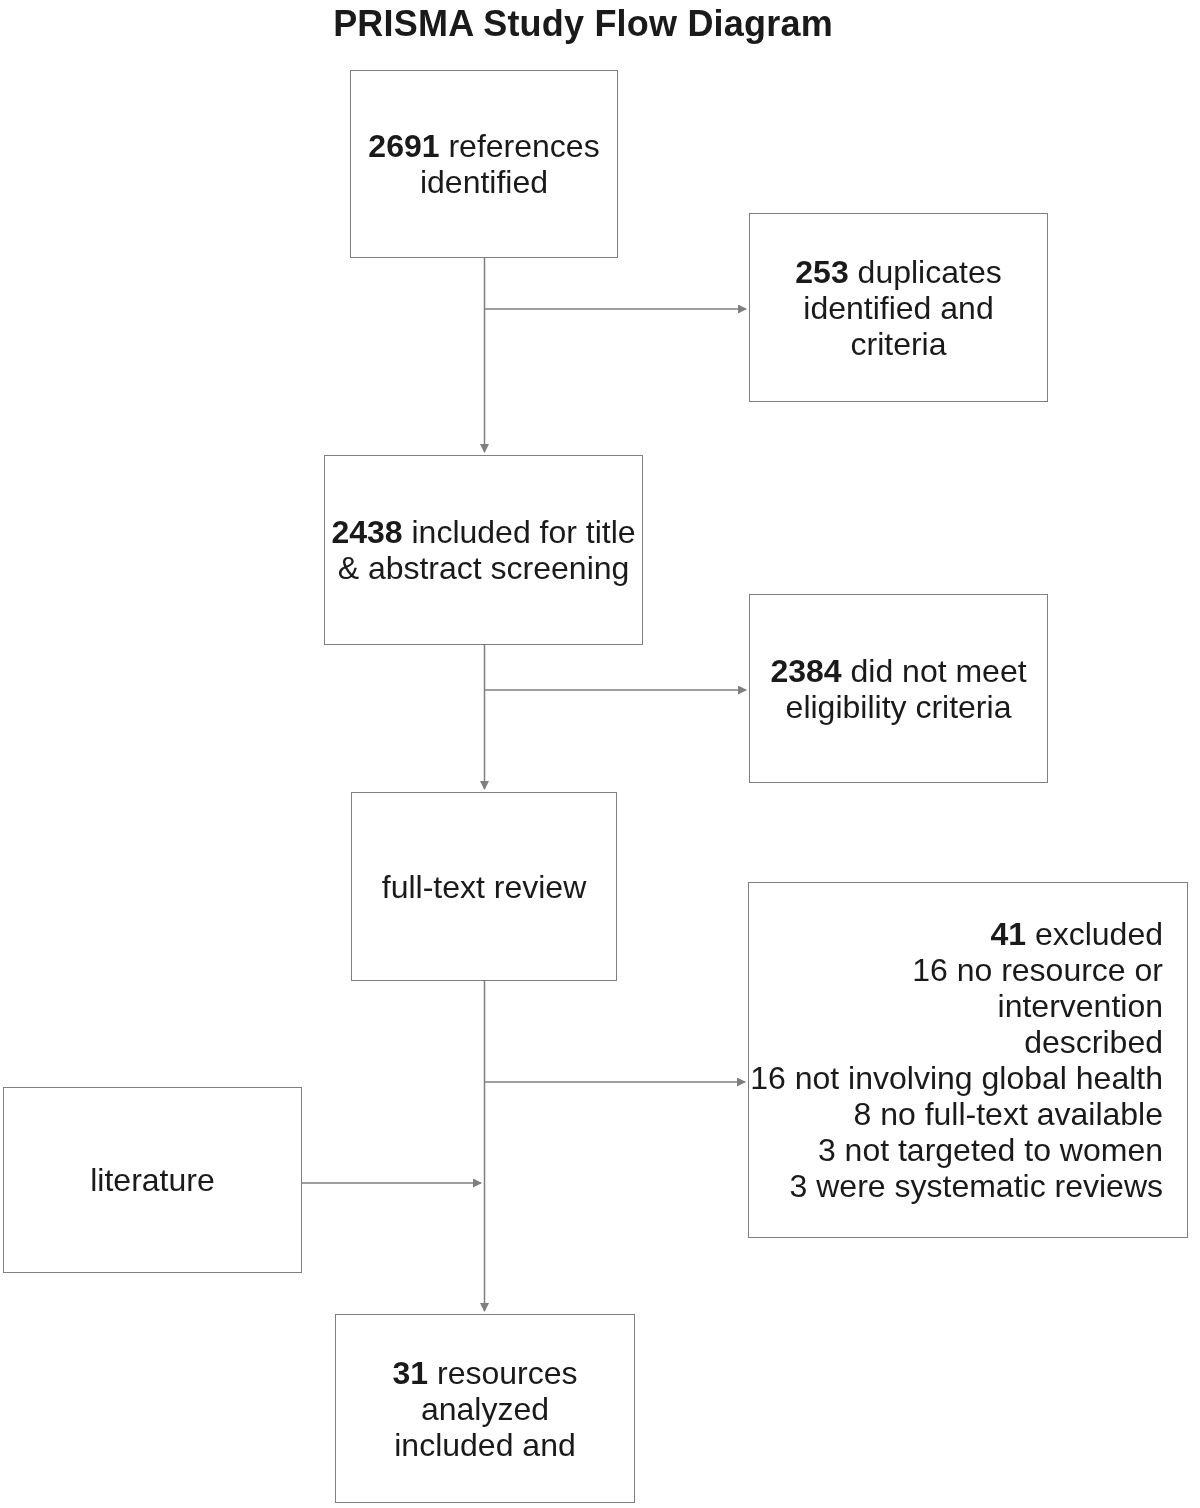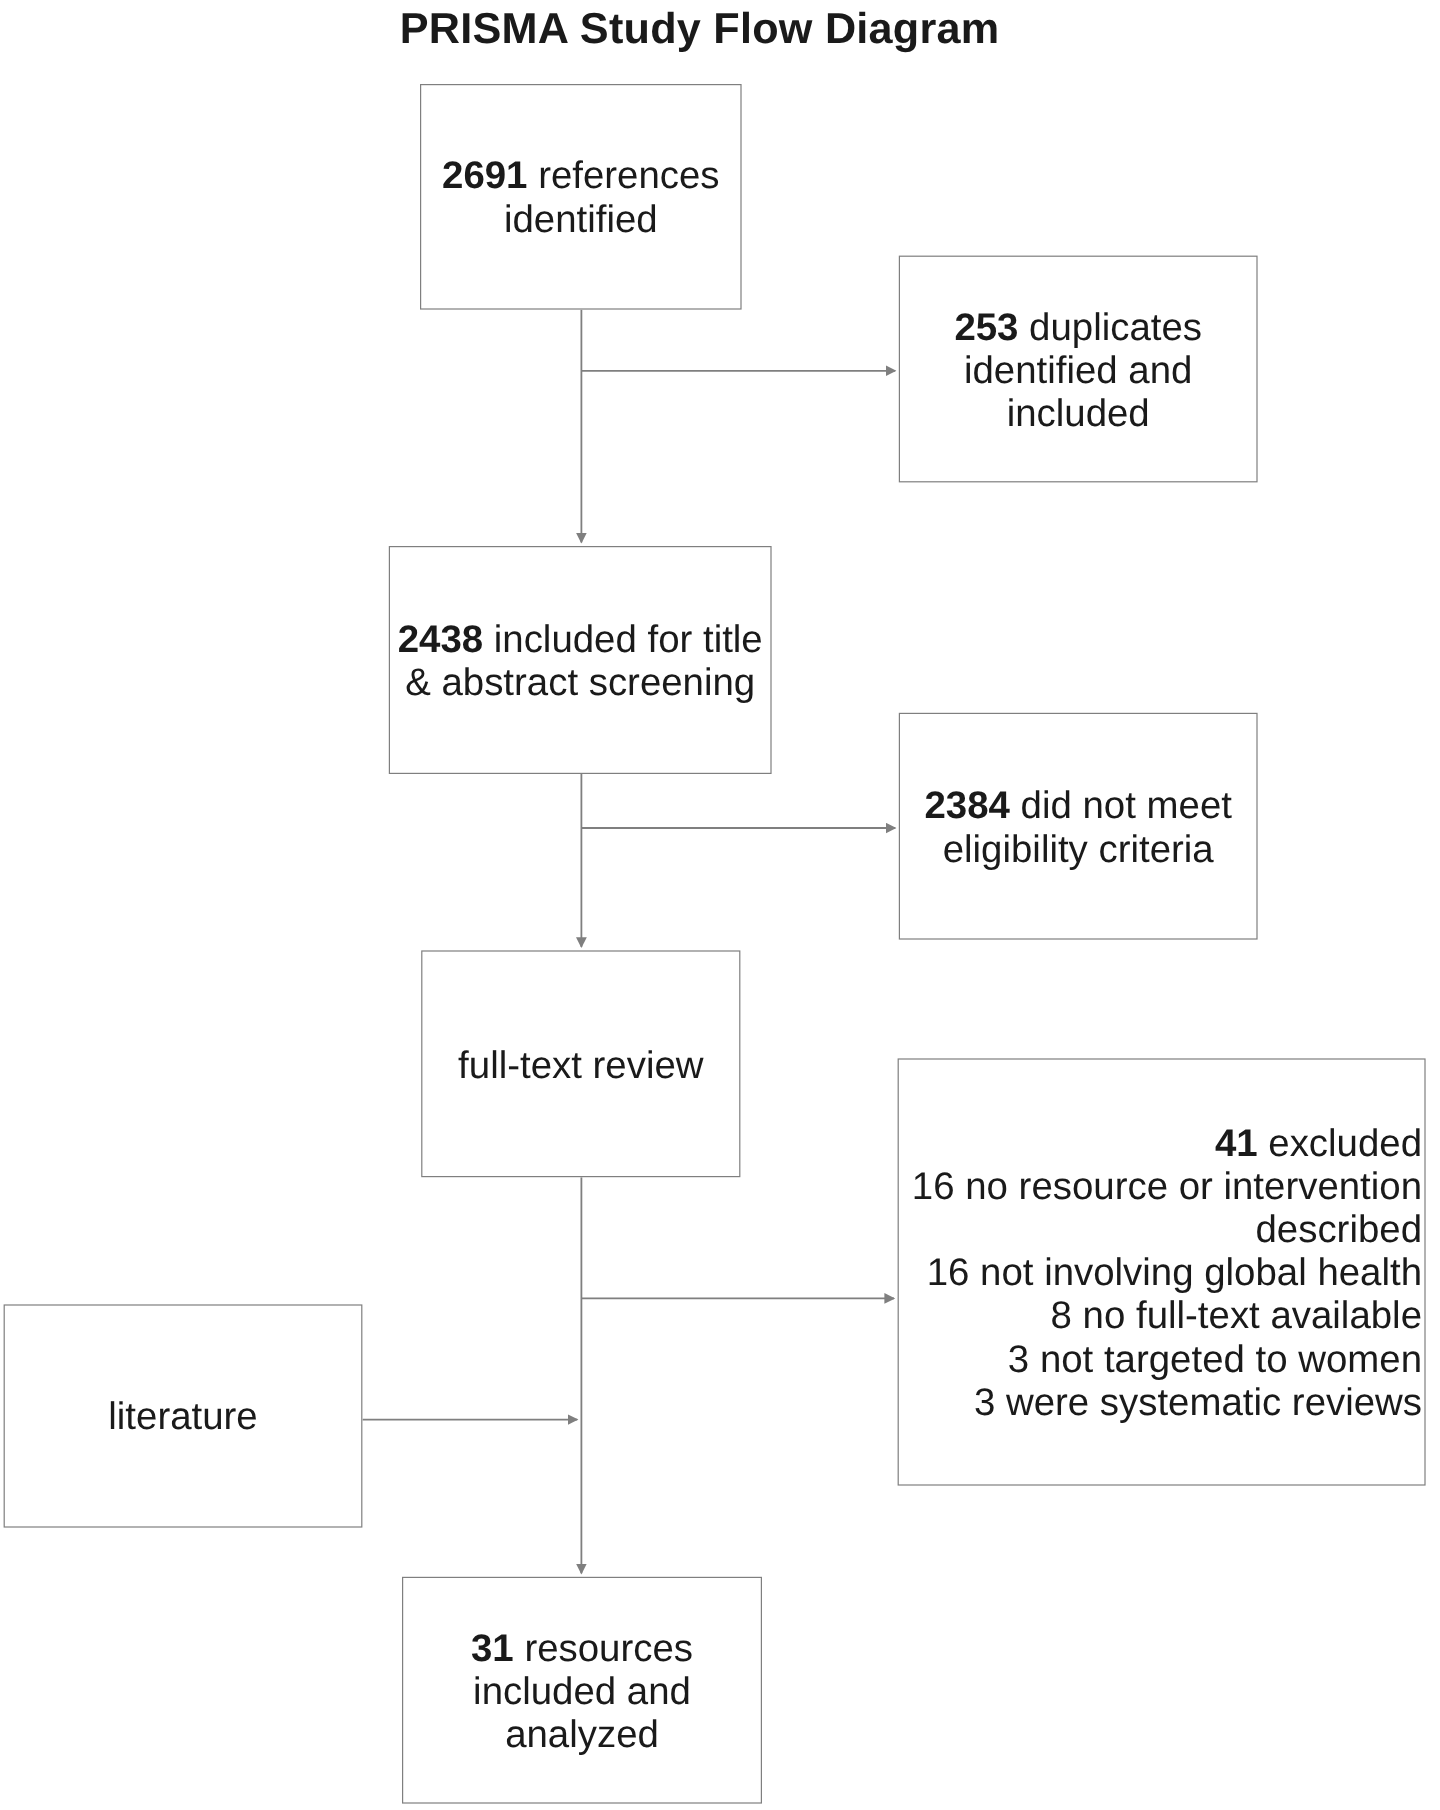--- a/index.html
+++ b/index.html
@@ -56,21 +56,21 @@
     font-size: 32px;
     line-height: 36px;
   }
   .box .b { font-weight: bold; }
   .box-identified   { left: 350px; top: 70px;   width: 268px; height: 188px; }
   .box-duplicates   { left: 749px; top: 213px;  width: 299px; height: 189px; }
   .box-screening    { left: 324px; top: 455px;  width: 319px; height: 190px; }
   .box-eligibility  { left: 749px; top: 594px;  width: 299px; height: 189px; }
   .box-fulltext     { left: 351px; top: 792px;  width: 266px; height: 189px; }
   .box-excluded     { left: 748px; top: 882px;  width: 440px; height: 356px;
-                      text-align: right; padding-right: 2px; }
+                      text-align: right; padding-right: 24px; }
   .box-grey         { left: 3px;   top: 1087px; width: 299px; height: 186px; }
   .box-analyzed     { left: 335px; top: 1314px; width: 300px; height: 189px; }
 </style>
 </head>
 <body>
 
 <div class="canvas">
 
   <div class="title">PRISMA Study Flow Diagram</div>
 
@@ -90,21 +90,21 @@
   </svg>
 
   <div class="box box-identified">
     <div class="line"><span class="b">2691</span><span> references</span></div>
     <div class="line"><span>identified</span></div>
   </div>
 
   <div class="box box-duplicates">
     <div class="line"><span class="b">253</span><span> duplicates</span></div>
     <div class="line"><span>identified and</span></div>
-    <div class="line"><span>included</span></div>
+    <div class="line"><span>criteria</span></div>
   </div>
 
   <div class="box box-screening">
     <div class="line"><span class="b">2438</span><span> included for title</span></div>
     <div class="line"><span>&amp; abstract screening</span></div>
   </div>
 
   <div class="box box-eligibility">
     <div class="line"><span class="b">2384</span><span> did not meet</span></div>
     <div class="line"><span>eligibility criteria</span></div>
@@ -123,17 +123,17 @@
     <div class="line"><span>3 not targeted to women</span></div>
     <div class="line"><span>3 were systematic reviews</span></div>
   </div>
 
   <div class="box box-grey">
     <div class="line"><span>literature</span></div>
   </div>
 
   <div class="box box-analyzed">
     <div class="line"><span class="b">31</span><span> resources</span></div>
+    <div class="line"><span>analyzed</span></div>
     <div class="line"><span>included and</span></div>
-    <div class="line"><span>analyzed</span></div>
   </div>
 
 </div>
 
 </body></html>

